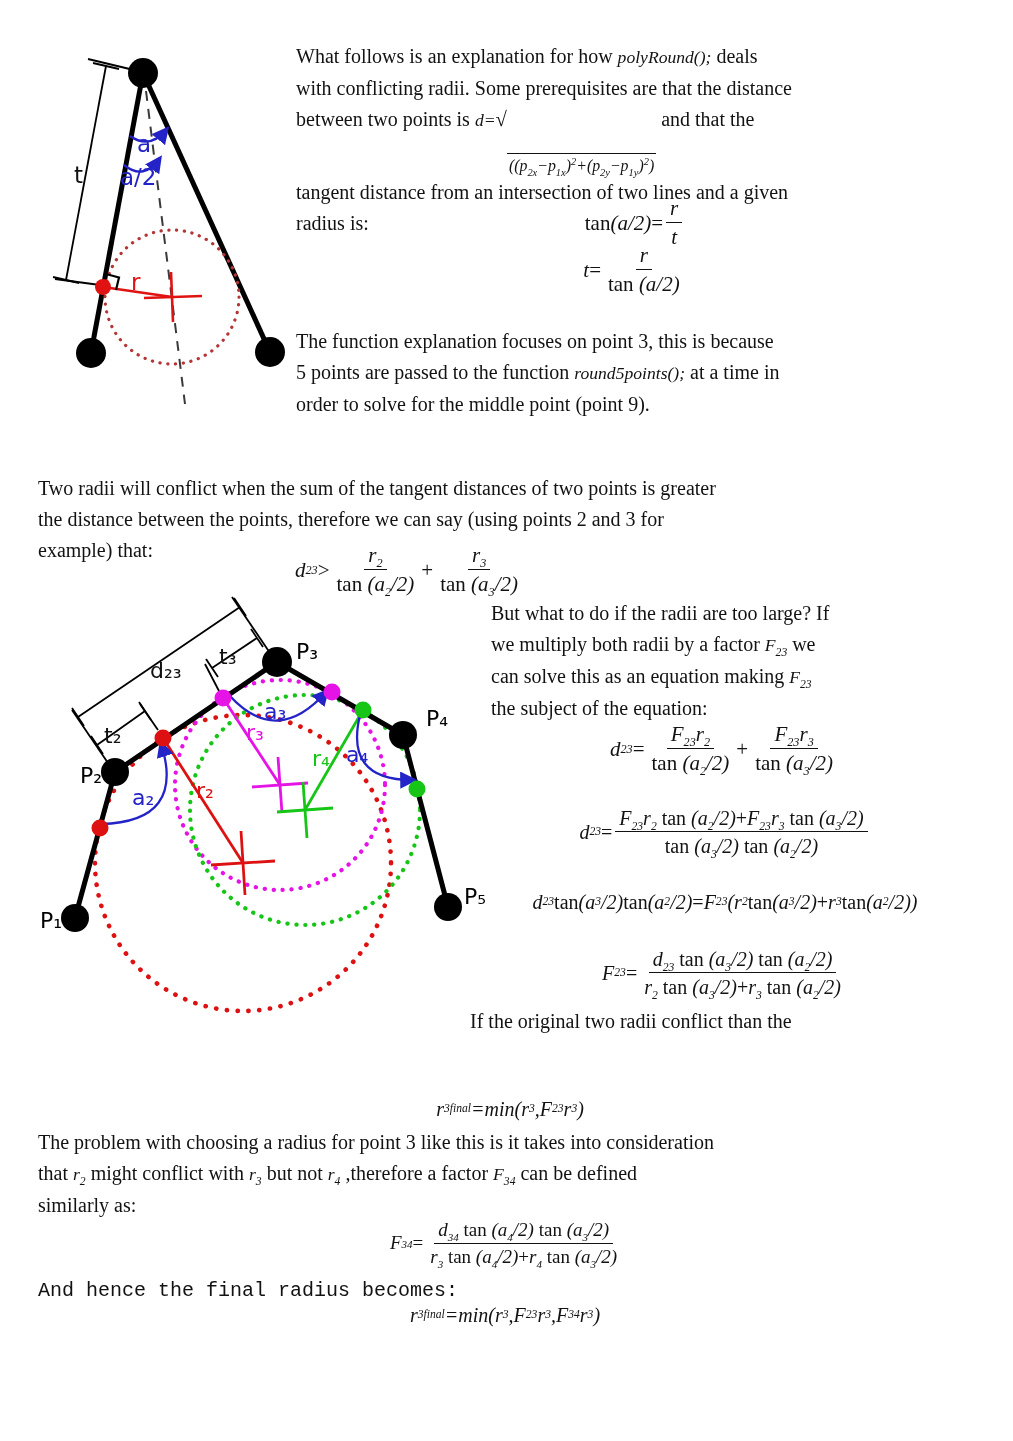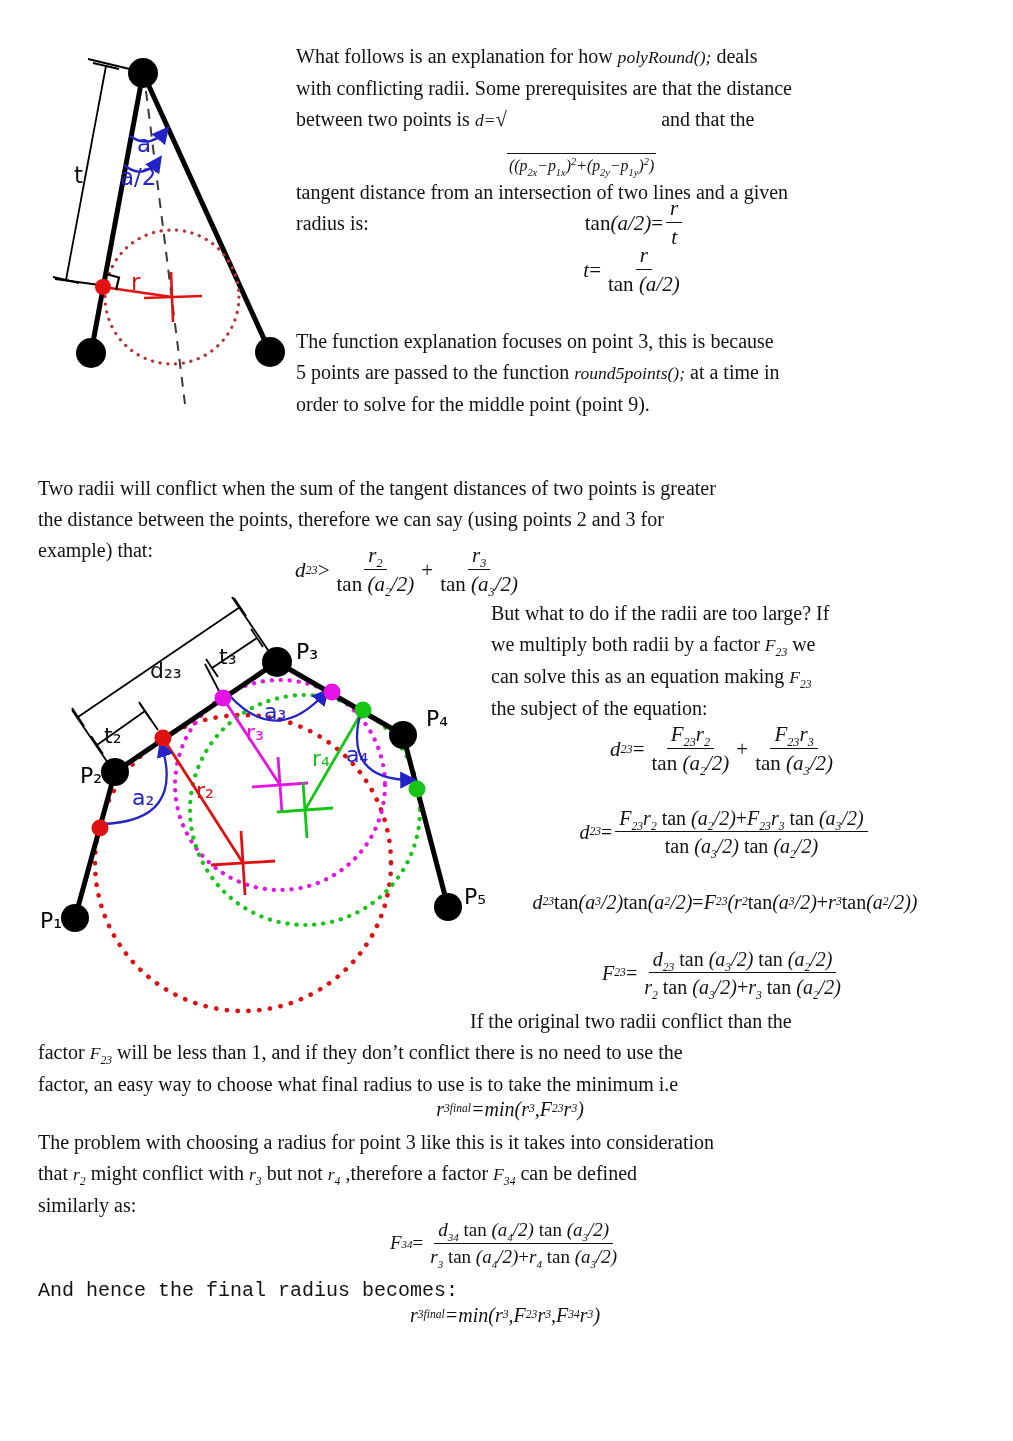--- a/index.html
+++ b/index.html
@@ -268,21 +268,20 @@
       <span class="mi">F</span>
       <sub class="msub">23</sub>
       <span class="mt">=</span>
       <span class="frac">
         <span class="num"><span class="mi">d</span><sub class="msub">23</sub><span class="mt"> tan </span><span class="mi">(a</span><sub class="msub">3</sub><span class="mi">/2)</span><span class="mt"> tan </span><span class="mi">(a</span><sub class="msub">2</sub><span class="mi">/2)</span></span>
         <span class="den"><span class="mi">r</span><sub class="msub">2</sub><span class="mt"> tan </span><span class="mi">(a</span><sub class="msub">3</sub><span class="mi">/2)</span><span class="mt">+</span><span class="mi">r</span><sub class="msub">3</sub><span class="mt"> tan </span><span class="mi">(a</span><sub class="msub">2</sub><span class="mi">/2)</span></span>
       </span>
     </div>
 
   <div class="para" style="left:470px;top:1006px;width:470px;"><span class="mt">If the original two radii conflict than the</span></div>
-  <div class="para" style="left:38px;top:1037px;width:925px;"><span class="mt">factor   </span><span class="mi">F</span><sub class="msub">23</sub><span class="mt">   will be less than 1, and if they don’t conflict there is no need to use the</span><br><span class="mt">factor, an easy way to choose what final radius to use is to take the minimum i.e</span></div>
 
   <div class="formula" style="left:395px;top:1097px;width:230px;font-size:20px;">
       <span class="mi">r</span>
       <sub class="msub">3final</sub>
       <span class="mi">=min(r</span>
       <sub class="msub">3</sub>
       <span class="mi">,F</span>
       <sub class="msub">23</sub>
       <span class="mi">r</span>
       <sub class="msub">3</sub>

